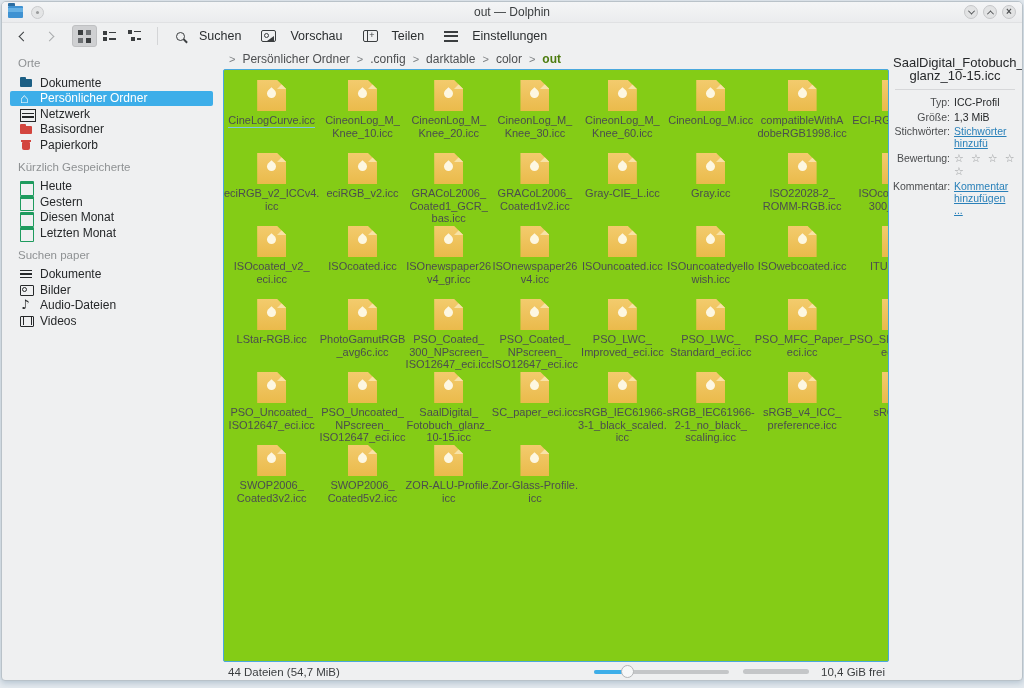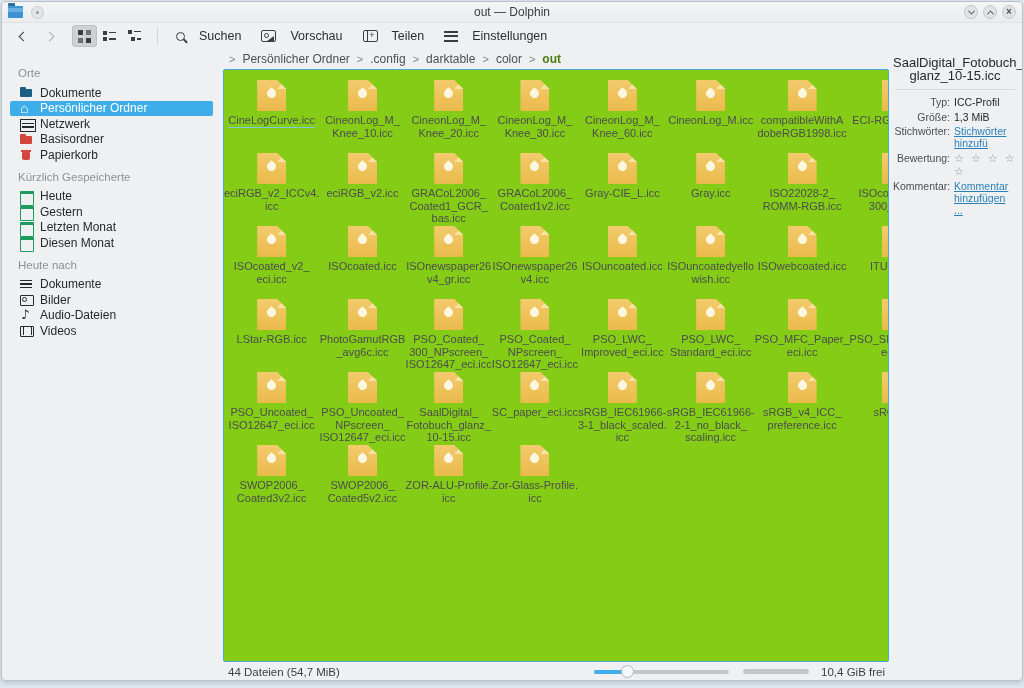--- a/index.html
+++ b/index.html
@@ -57,21 +57,21 @@
   .ic-image::before { content:""; position:absolute; left:2px; top:2px; width:3px; height:3px; border-radius:50%; border:1px solid #3b3e40; }
   .ic-image::after { content:""; position:absolute; right:1px; bottom:0; width:0; height:0; border-style:solid; border-width:0 0 5px 7px; border-color:transparent transparent #3b3e40 transparent; }
   .ic-share { width:15px; height:12px; border:1.2px solid #3b3e40; border-radius:2px; position:relative; }
   .ic-share::before { content:""; position:absolute; left:3px; top:0; bottom:0; width:1.2px; background:#3b3e40; }
   .ic-share::after { content:"+"; position:absolute; right:2px; top:-1px; font-size:9px; color:#3b3e40; }
   .ic-menu { width:14px; height:11px; background:repeating-linear-gradient(#3b3e40 0 2px, transparent 2px 4.5px); }
   
   .content { flex:1; display:flex; min-height:0; }
   .sidebar { width:221px; flex:0 0 auto; padding:6px 0 0 14px; overflow:hidden; font-size:12px; }
   .sb-h { color:#8e9193; font-size:11.5px; margin:8px 0 6px 2px; }
-  .sb-h:first-child { margin-top:12px; }
+  .sb-h:first-child { margin-top:2px; }
   .sb-item { display:flex; align-items:center; gap:7px; height:15.5px; color:#26282a; margin:0 10px 0 0; padding-left:3px; border-radius:2px; }
   .sb-item.sel { background:#3daee9; color:#fff; margin-left:-6px; padding-left:9px; }
   .sicon { width:14px; height:13px; position:relative; display:inline-block; flex:0 0 auto; }
   .i-folder { }
   .i-folder::after { content:""; position:absolute; left:1px; top:3px; width:12px; height:8px; background:#1c5f84; border-radius:1px; }
   .i-folder::before { content:""; position:absolute; left:1px; top:1px; width:6px; height:3px; background:#1c5f84; border-radius:1px 1px 0 0; }
   .i-folder-red::after { content:""; position:absolute; left:1px; top:3px; width:12px; height:8px; background:#d3453e; border-radius:1px; }
   .i-folder-red::before { content:""; position:absolute; left:1px; top:1px; width:6px; height:3px; background:#d3453e; border-radius:1px 1px 0 0; }
   .i-home::before { content:"⌂"; position:absolute; left:1px; top:-2px; font-size:14px; color:#2b2e30; }
   .sel .i-home::before { color:#fff; }
@@ -223,27 +223,27 @@
         <div class="sb-item">
           <span class="sicon i-calendar"></span>
           <span class="sb-label">Heute</span>
         </div>
         <div class="sb-item">
           <span class="sicon i-calendar"></span>
           <span class="sb-label">Gestern</span>
         </div>
         <div class="sb-item">
           <span class="sicon i-calendar"></span>
+          <span class="sb-label">Diesen Monat</span>
+        </div>
+        <div class="sb-item">
+          <span class="sicon i-calendar"></span>
           <span class="sb-label">Letzten Monat</span>
         </div>
-        <div class="sb-item">
-          <span class="sicon i-calendar"></span>
-          <span class="sb-label">Diesen Monat</span>
-        </div>
-        <div class="sb-h">Heute nach</div>
+        <div class="sb-h">Suchen paper</div>
         <div class="sb-item">
           <span class="sicon i-doc-lines"></span>
           <span class="sb-label">Dokumente</span>
         </div>
         <div class="sb-item">
           <span class="sicon i-image"></span>
           <span class="sb-label">Bilder</span>
         </div>
         <div class="sb-item">
           <span class="sicon i-note"></span>

